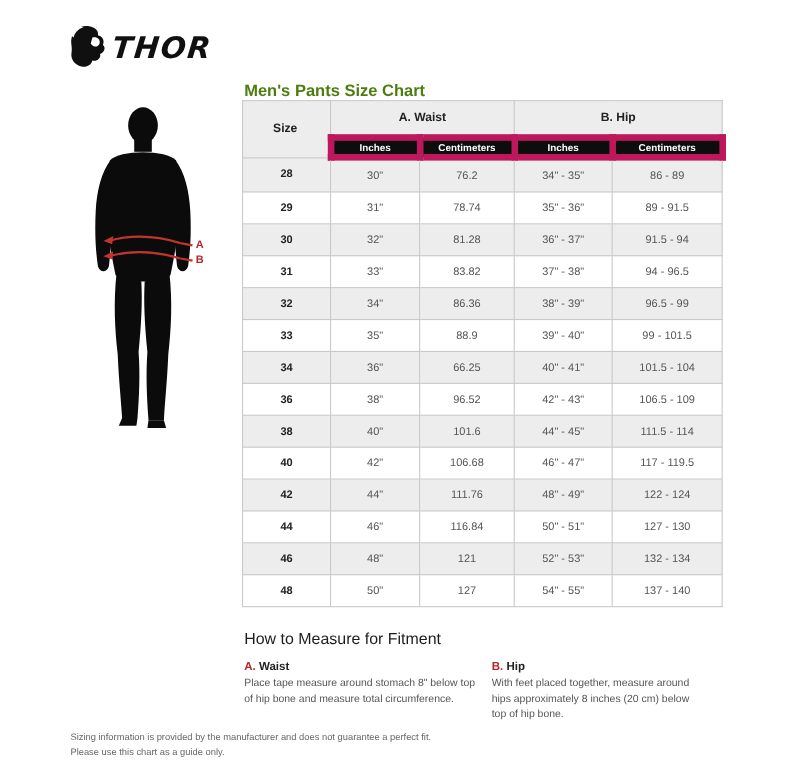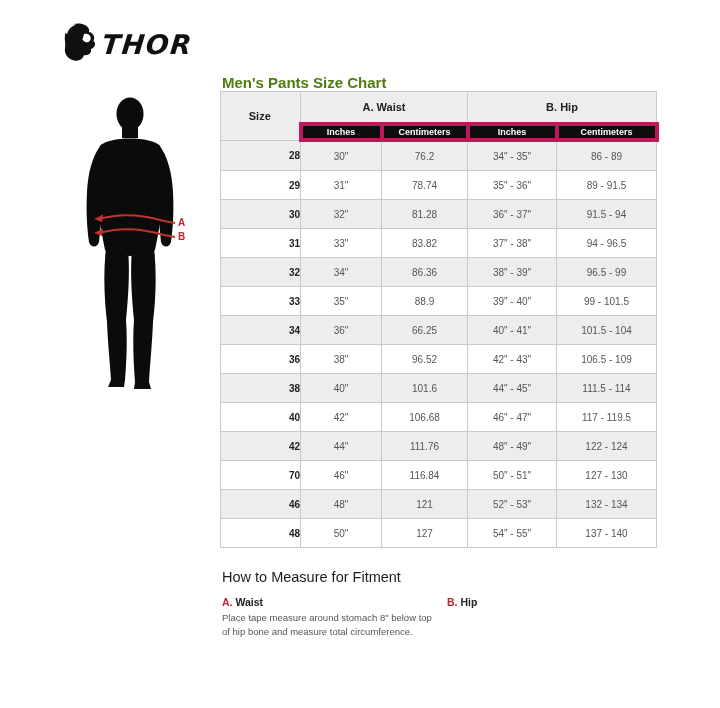--- a/index.html
+++ b/index.html
@@ -32,24 +32,24 @@
   .main{position:absolute;left:220px;top:74px;width:436px;}
   .page-title{font-size:15px;font-weight:bold;color:#4d7c0f;margin:0 0 0 2px;}
   table{border-collapse:collapse;width:436px;table-layout:fixed;}
   col.c-size{width:80px;}col.c-win{width:81px;}col.c-wcm{width:86px;}
   col.c-hin{width:89px;}col.c-hcm{width:100px;}
   th,td{border:1px solid var(--border-gray);text-align:center;vertical-align:middle;padding:0;}
   .group-th,.size-th{background:var(--row-alt);font-size:11px;font-weight:bold;color:#222;}
   .group-th{height:30px;}
   .sub-th{
     background:var(--header-black);color:#ffffff;font-size:9px;font-weight:bold;
-    height:12px;border:4px solid #be185d;
+    height:12px;border:6px solid #be185d;
   }
   tbody td{height:28px;font-size:10px;color:#555;}
-  tbody td:first-child{font-weight:bold;color:#222;text-align:right;}
+  tbody td:first-child{font-weight:bold;color:#222;}
   tbody tr:nth-child(odd){background:var(--row-alt);}
   tbody tr:nth-child(even){background:#ffffff;}
   
   .howto-title{font-size:14.5px;font-weight:normal;color:#1c1c1c;margin:21px 0 11px 2px;}
   .howto-cols{display:flex;margin-left:2px;}
   .howto-col-waist{width:225px;}
   .howto-col-hip{width:205px;}
   .howto-head{font-size:10.5px;font-weight:bold;color:#222;}
   .howto-head .red{color:var(--accent-red);}
   .howto-text{font-size:9.5px;color:#555;line-height:1.45;margin:3px 0 0;padding-right:14px;}
@@ -201,21 +201,21 @@
           <td>117 - 119.5</td>
         </tr>
         <tr>
           <td>42</td>
           <td>44"</td>
           <td>111.76</td>
           <td>48" - 49"</td>
           <td>122 - 124</td>
         </tr>
         <tr>
-          <td>70</td>
+          <td>44</td>
           <td>46"</td>
           <td>116.84</td>
           <td>50" - 51"</td>
           <td>127 - 130</td>
         </tr>
         <tr>
           <td>46</td>
           <td>48"</td>
           <td>121</td>
           <td>52" - 53"</td>
@@ -238,18 +238,21 @@
         <span class="red">A.</span>
         <span>Waist</span>
       </div>
       <p class="howto-text">Place tape measure around stomach 8" below top of hip bone and measure total circumference.</p>
     </div>
     <div class="howto-col-hip">
       <div class="howto-head">
         <span class="red">B.</span>
         <span>Hip</span>
       </div>
+      <p class="howto-text">With feet placed together, measure around hips approximately 8 inches (20 cm) below top of hip bone.</p>
     </div>
   </div>
 </div>
 
 <div class="footer">
+  <div>Sizing information is provided by the manufacturer and does not guarantee a perfect fit.</div>
+  <div>Please use this chart as a guide only.</div>
 </div>
 
 </body></html>

